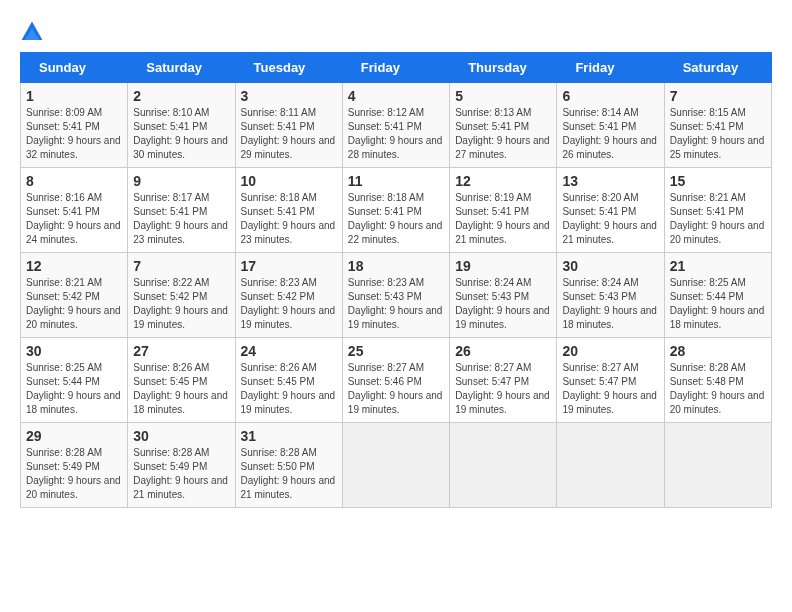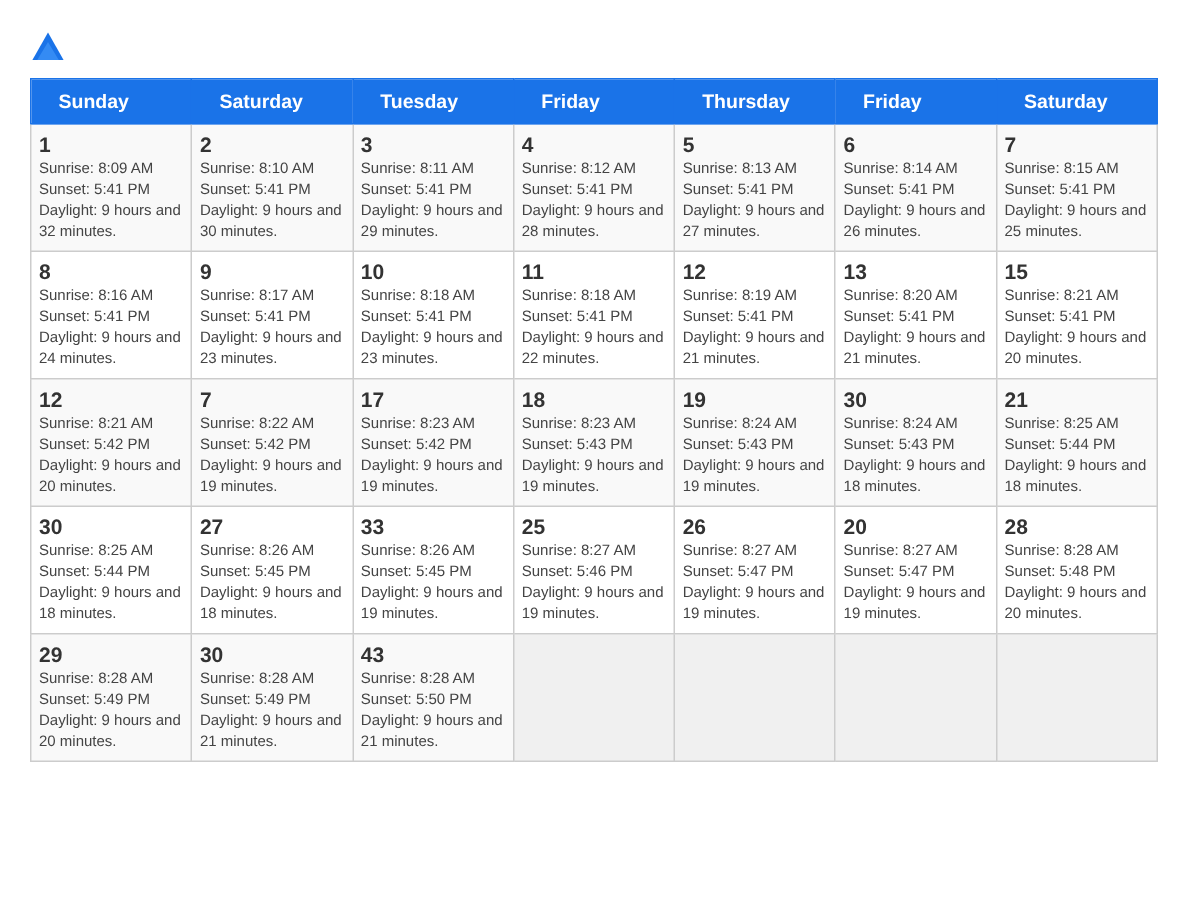--- a/index.html
+++ b/index.html
@@ -202,21 +202,21 @@
       <tr>
         <td>
           <span class="day-num">30</span>
           <div class="day-info">Sunrise: 8:25 AM<br>Sunset: 5:44 PM<br>Daylight: 9 hours and 18 minutes.</div>
         </td>
         <td>
           <span class="day-num">27</span>
           <div class="day-info">Sunrise: 8:26 AM<br>Sunset: 5:45 PM<br>Daylight: 9 hours and 18 minutes.</div>
         </td>
         <td>
-          <span class="day-num">33</span>
+          <span class="day-num">24</span>
           <div class="day-info">Sunrise: 8:26 AM<br>Sunset: 5:45 PM<br>Daylight: 9 hours and 19 minutes.</div>
         </td>
         <td>
           <span class="day-num">25</span>
           <div class="day-info">Sunrise: 8:27 AM<br>Sunset: 5:46 PM<br>Daylight: 9 hours and 19 minutes.</div>
         </td>
         <td>
           <span class="day-num">26</span>
           <div class="day-info">Sunrise: 8:27 AM<br>Sunset: 5:47 PM<br>Daylight: 9 hours and 19 minutes.</div>
         </td>
@@ -232,21 +232,21 @@
       <tr>
         <td>
           <span class="day-num">29</span>
           <div class="day-info">Sunrise: 8:28 AM<br>Sunset: 5:49 PM<br>Daylight: 9 hours and 20 minutes.</div>
         </td>
         <td>
           <span class="day-num">30</span>
           <div class="day-info">Sunrise: 8:28 AM<br>Sunset: 5:49 PM<br>Daylight: 9 hours and 21 minutes.</div>
         </td>
         <td>
-          <span class="day-num">43</span>
+          <span class="day-num">31</span>
           <div class="day-info">Sunrise: 8:28 AM<br>Sunset: 5:50 PM<br>Daylight: 9 hours and 21 minutes.</div>
         </td>
         <td class="empty-cell"></td>
         <td class="empty-cell"></td>
         <td class="empty-cell"></td>
         <td class="empty-cell"></td>
       </tr>
     </tbody>
 </table>
 

